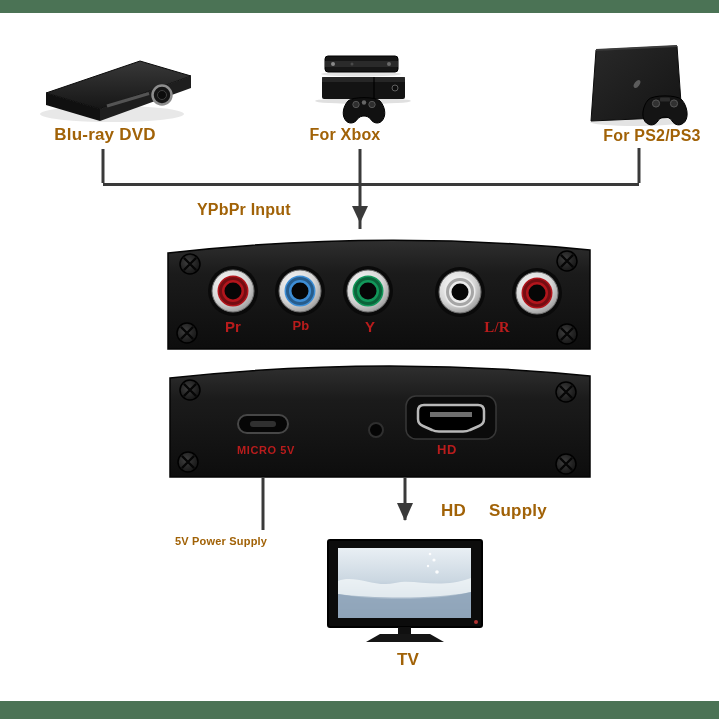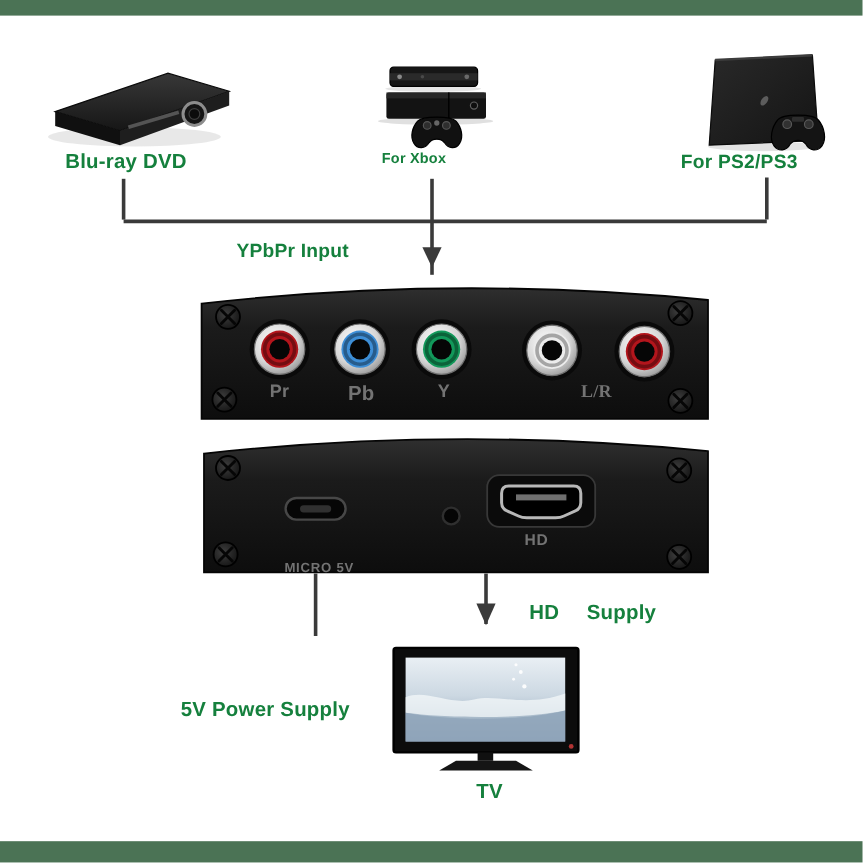--- a/index.html
+++ b/index.html
@@ -2,25 +2,25 @@
 <html><head>
 <meta charset="utf-8">
 <style>
   html,body{margin:0;padding:0;background:#ffffff;}
   .canvas{
     position:relative;width:719px;height:719px;background:#ffffff;
     overflow:hidden;font-family:"Liberation Sans",sans-serif;
   }
   .canvas svg{position:absolute;left:0;top:0;}
   .lbl{
-    position:absolute;font-weight:700;color:#15803d;
+    position:absolute;font-weight:700;color:#a16207;
     text-align:center;letter-spacing:.2px;line-height:1.1;
     white-space:nowrap;
   }
-  .lbl.white{color:#737373;}
+  .lbl.white{color:#b91c1c;}
   .lbl.right{text-align:left;}
   .hd-output{display:flex;column-gap:23px;}
 </style>
 </head>
 <body>
 
 <div class="canvas">
 
   <svg width="719" height="719" viewBox="0 0 719 719">
     <defs>
@@ -187,34 +187,34 @@
       <circle cx="434" cy="560" r="1.6" fill="#ffffff" opacity="0.9"></circle>
       <circle cx="428" cy="566" r="1.2" fill="#ffffff" opacity="0.9"></circle>
       <circle cx="437" cy="572" r="1.8" fill="#ffffff" opacity="0.9"></circle>
       <circle cx="476" cy="622" r="2" fill="#b23333"></circle>
       <rect x="398" y="627" width="13" height="7" fill="#101010"></rect>
       <polygon points="366,642 444,642 430,634 380,634" fill="#151515"></polygon>
     </g>
   </svg>
 
   <div class="lbl" style="left:30px;top:126px;width:150px;font-size:17px;">Blu-ray DVD</div>
-  <div class="lbl" style="left:295px;top:126px;width:100px;font-size:12px;">For Xbox</div>
-  <div class="lbl" style="left:556px;top:127px;width:120px;font-size:16px;">For PS2/PS3</div>
+  <div class="lbl" style="left:295px;top:126px;width:100px;font-size:16px;">For Xbox</div>
+  <div class="lbl" style="left:592px;top:127px;width:120px;font-size:16px;">For PS2/PS3</div>
 
   <div class="lbl right" style="left:197px;top:201px;width:145px;font-size:16px;">YPbPr Input</div>
 
   <div class="lbl white" style="left:203px;top:319px;width:60px;font-size:15px;">Pr</div>
-  <div class="lbl white" style="left:271px;top:319px;width:60px;font-size:17px;">Pb</div>
+  <div class="lbl white" style="left:271px;top:319px;width:60px;font-size:13px;">Pb</div>
   <div class="lbl white" style="left:340px;top:319px;width:60px;font-size:15px;">Y</div>
   <div class="lbl white" style="left:467px;top:319px;width:60px;font-size:15px;font-family:Liberation Serif, serif;">L/R</div>
 
-  <div class="lbl white" style="left:216px;top:444px;width:100px;font-size:11px;letter-spacing:.6px;margin-top:24px;">MICRO 5V</div>
+  <div class="lbl white" style="left:216px;top:444px;width:100px;font-size:11px;letter-spacing:.6px;">MICRO 5V</div>
   <div class="lbl white" style="left:417px;top:443px;width:60px;font-size:13px;letter-spacing:.6px;">HD</div>
 
-  <div class="lbl" style="left:138px;top:535px;width:166px;font-size:17px;margin-top:48px;">5V Power Supply</div>
+  <div class="lbl" style="left:138px;top:535px;width:166px;font-size:11px;">5V Power Supply</div>
 
   <div class="lbl hd-output" style="left:441px;top:502px;font-size:17px;">
     <span>HD</span>
     <span>Supply</span>
   </div>
 
   <div class="lbl" style="left:378px;top:651px;width:60px;font-size:17px;">TV</div>
 </div>
 
 </body></html>

